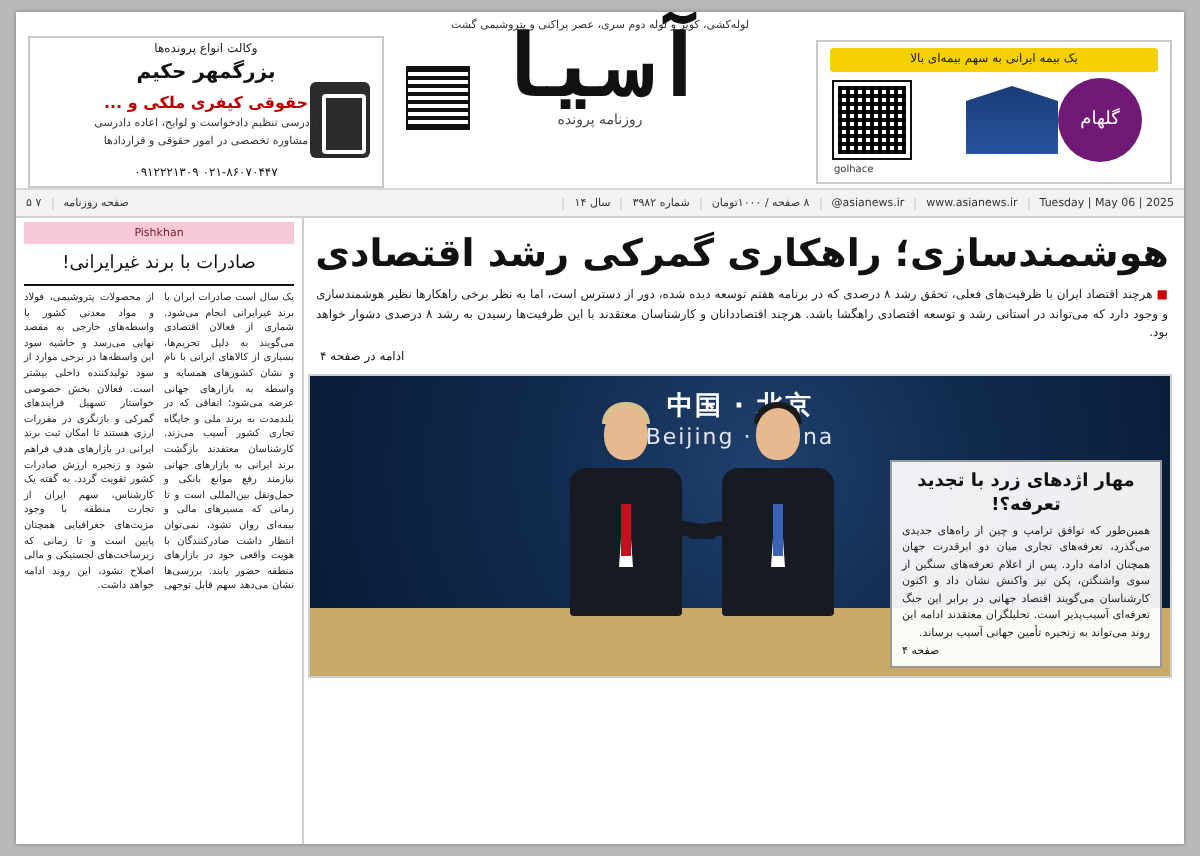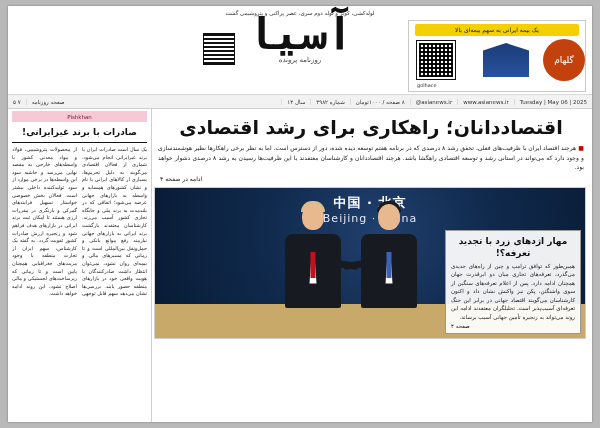--- a/index.html
+++ b/index.html
@@ -37,22 +37,22 @@
     font-size:6px;color:#1a1a1a;text-align:center;line-height:12px;
   }
   .ad-right .qr{
     position:absolute;left:8px;top:20px;width:34px;height:34px;
     background:
       repeating-linear-gradient(0deg,#111 0 2px,#fff 2px 4px),
       repeating-linear-gradient(90deg,#111 0 2px,#fff 2px 4px);
     background-blend-mode:multiply;border:2px solid #fff;outline:1px solid #111;
   }
   .ad-right .logo-circ{
-    position:absolute;right:0;top:18px;width:42px;height:42px;border-radius:50%;
-    background:#c2410c;color:#fff;font-size:9px;display:flex;align-items:center;justify-content:center;
+    position:absolute;right:14px;top:18px;width:42px;height:42px;border-radius:50%;
+    background:#701a75;color:#fff;font-size:9px;display:flex;align-items:center;justify-content:center;
   }
   .ad-right .pillars{
     position:absolute;right:56px;top:22px;width:46px;height:34px;
     background:linear-gradient(#1b3c78,#27539e);
     clip-path:polygon(0 22%,50% 0,100% 22%,100% 100%,0 100%);
   }
   .ad-right .cap{
     position:absolute;left:8px;bottom:3px;font-size:5px;color:#333;
   }
 
@@ -170,21 +170,21 @@
   .caption-box{
     position:absolute;right:4px;top:42px;width:136px;
     background:rgba(255,255,255,.93);border:1px solid #999;padding:4px 5px;box-sizing:border-box;
   }
   .caption-title{font-size:9px;font-weight:bold;color:#111;text-align:center;line-height:12px;}
   .caption-text{font-size:5.5px;line-height:8.5px;color:#222;text-align:justify;margin-top:3px;}
   .caption-more{font-size:5.5px;color:#111;text-align:left;margin-top:2px;}
 
   
   .lead-head{
-    font-size:9px;font-weight:bold;color:#111;text-align:center;line-height:13px;margin:2px 0 3px;
+    font-size:9px;font-weight:normal;color:#111;text-align:center;line-height:13px;margin:2px 0 3px;
   }
   .rule{height:1px;background:#111;margin:3px 0;}
   .lcol-text{
     font-size:5px;line-height:7.6px;color:#222;text-align:justify;
     column-count:2;column-gap:5px;
   }
   .pink-band{
     position:absolute;left:0;right:0;top:0;height:11px;background:#f7c9d6;
     font-size:5.5px;color:#7a2036;display:flex;align-items:center;justify-content:center;
   }
@@ -206,38 +206,47 @@
       <div class="qr"></div>
       <div class="cap">golhace</div>
     </div>
 
     <div class="logo-wrap">
       <div class="logo-main">آسیا</div>
       <div class="logo-sub">روزنامه پرونده</div>
     </div>
     <div class="qr-left"></div>
 
+    <div class="ad-left">
+      <div class="top">وکالت انواع پرونده‌ها</div>
+      <div class="name">بزرگمهر حکیم</div>
+      <div class="emblem"></div>
+      <div class="l1">حقوقی کیفری ملکی و ...</div>
+      <div class="l2">دادرسی تنظیم دادخواست و لوایح، اعاده دادرسی</div>
+      <div class="l3">مشاوره تخصصی در امور حقوقی و قراردادها</div>
+      <div class="phone">۰۲۱-۸۶۰۷۰۴۴۷   ۰۹۱۲۲۲۱۳۰۹</div>
+    </div>
   </div>
 
   <div class="infobar">
     <div class="cell lt">Tuesday | May 06 | 2025</div>
     <div class="cell lt">www.asianews.ir</div>
     <div class="cell lt">@asianews.ir</div>
     <div class="cell">۸ صفحه / ۱۰۰۰تومان</div>
     <div class="cell">شماره ۳۹۸۲</div>
     <div class="cell">سال ۱۴</div>
     <div class="spacer"></div>
     <div class="cell">صفحه روزنامه</div>
     <div class="cell">۷ ۵</div>
   </div>
 
   <div class="body">
 
     <div class="col-right">
-      <div class="headline">اقتصاددانان؛ راهکاری برای رشد اقتصادی</div>
+      <div class="headline">هوشمندسازی؛ راهکاری گمرکی رشد اقتصادی</div>
       <div class="lede">
         <span class="bullet">■</span>
         <span>هرچند اقتصاد ایران با ظرفیت‌های فعلی، تحقق رشد ۸ درصدی که در برنامه هفتم توسعه دیده شده، دور از دسترس است، اما به نظر برخی راهکارها نظیر هوشمندسازی و وجود دارد که می‌تواند در استانی رشد و توسعه اقتصادی راهگشا باشد. هرچند اقتصاددانان و کارشناسان معتقدند با این ظرفیت‌ها رسیدن به رشد ۸ درصدی دشوار خواهد بود.</span>
       </div>
       <div class="more">ادامه در صفحه ۴</div>
 
       <div class="photo-wrap">
         <div class="photo-bg"></div>
         <div class="cn-text">中国 · 北京</div>
         <div class="cn-sub">Beijing · China</div>

